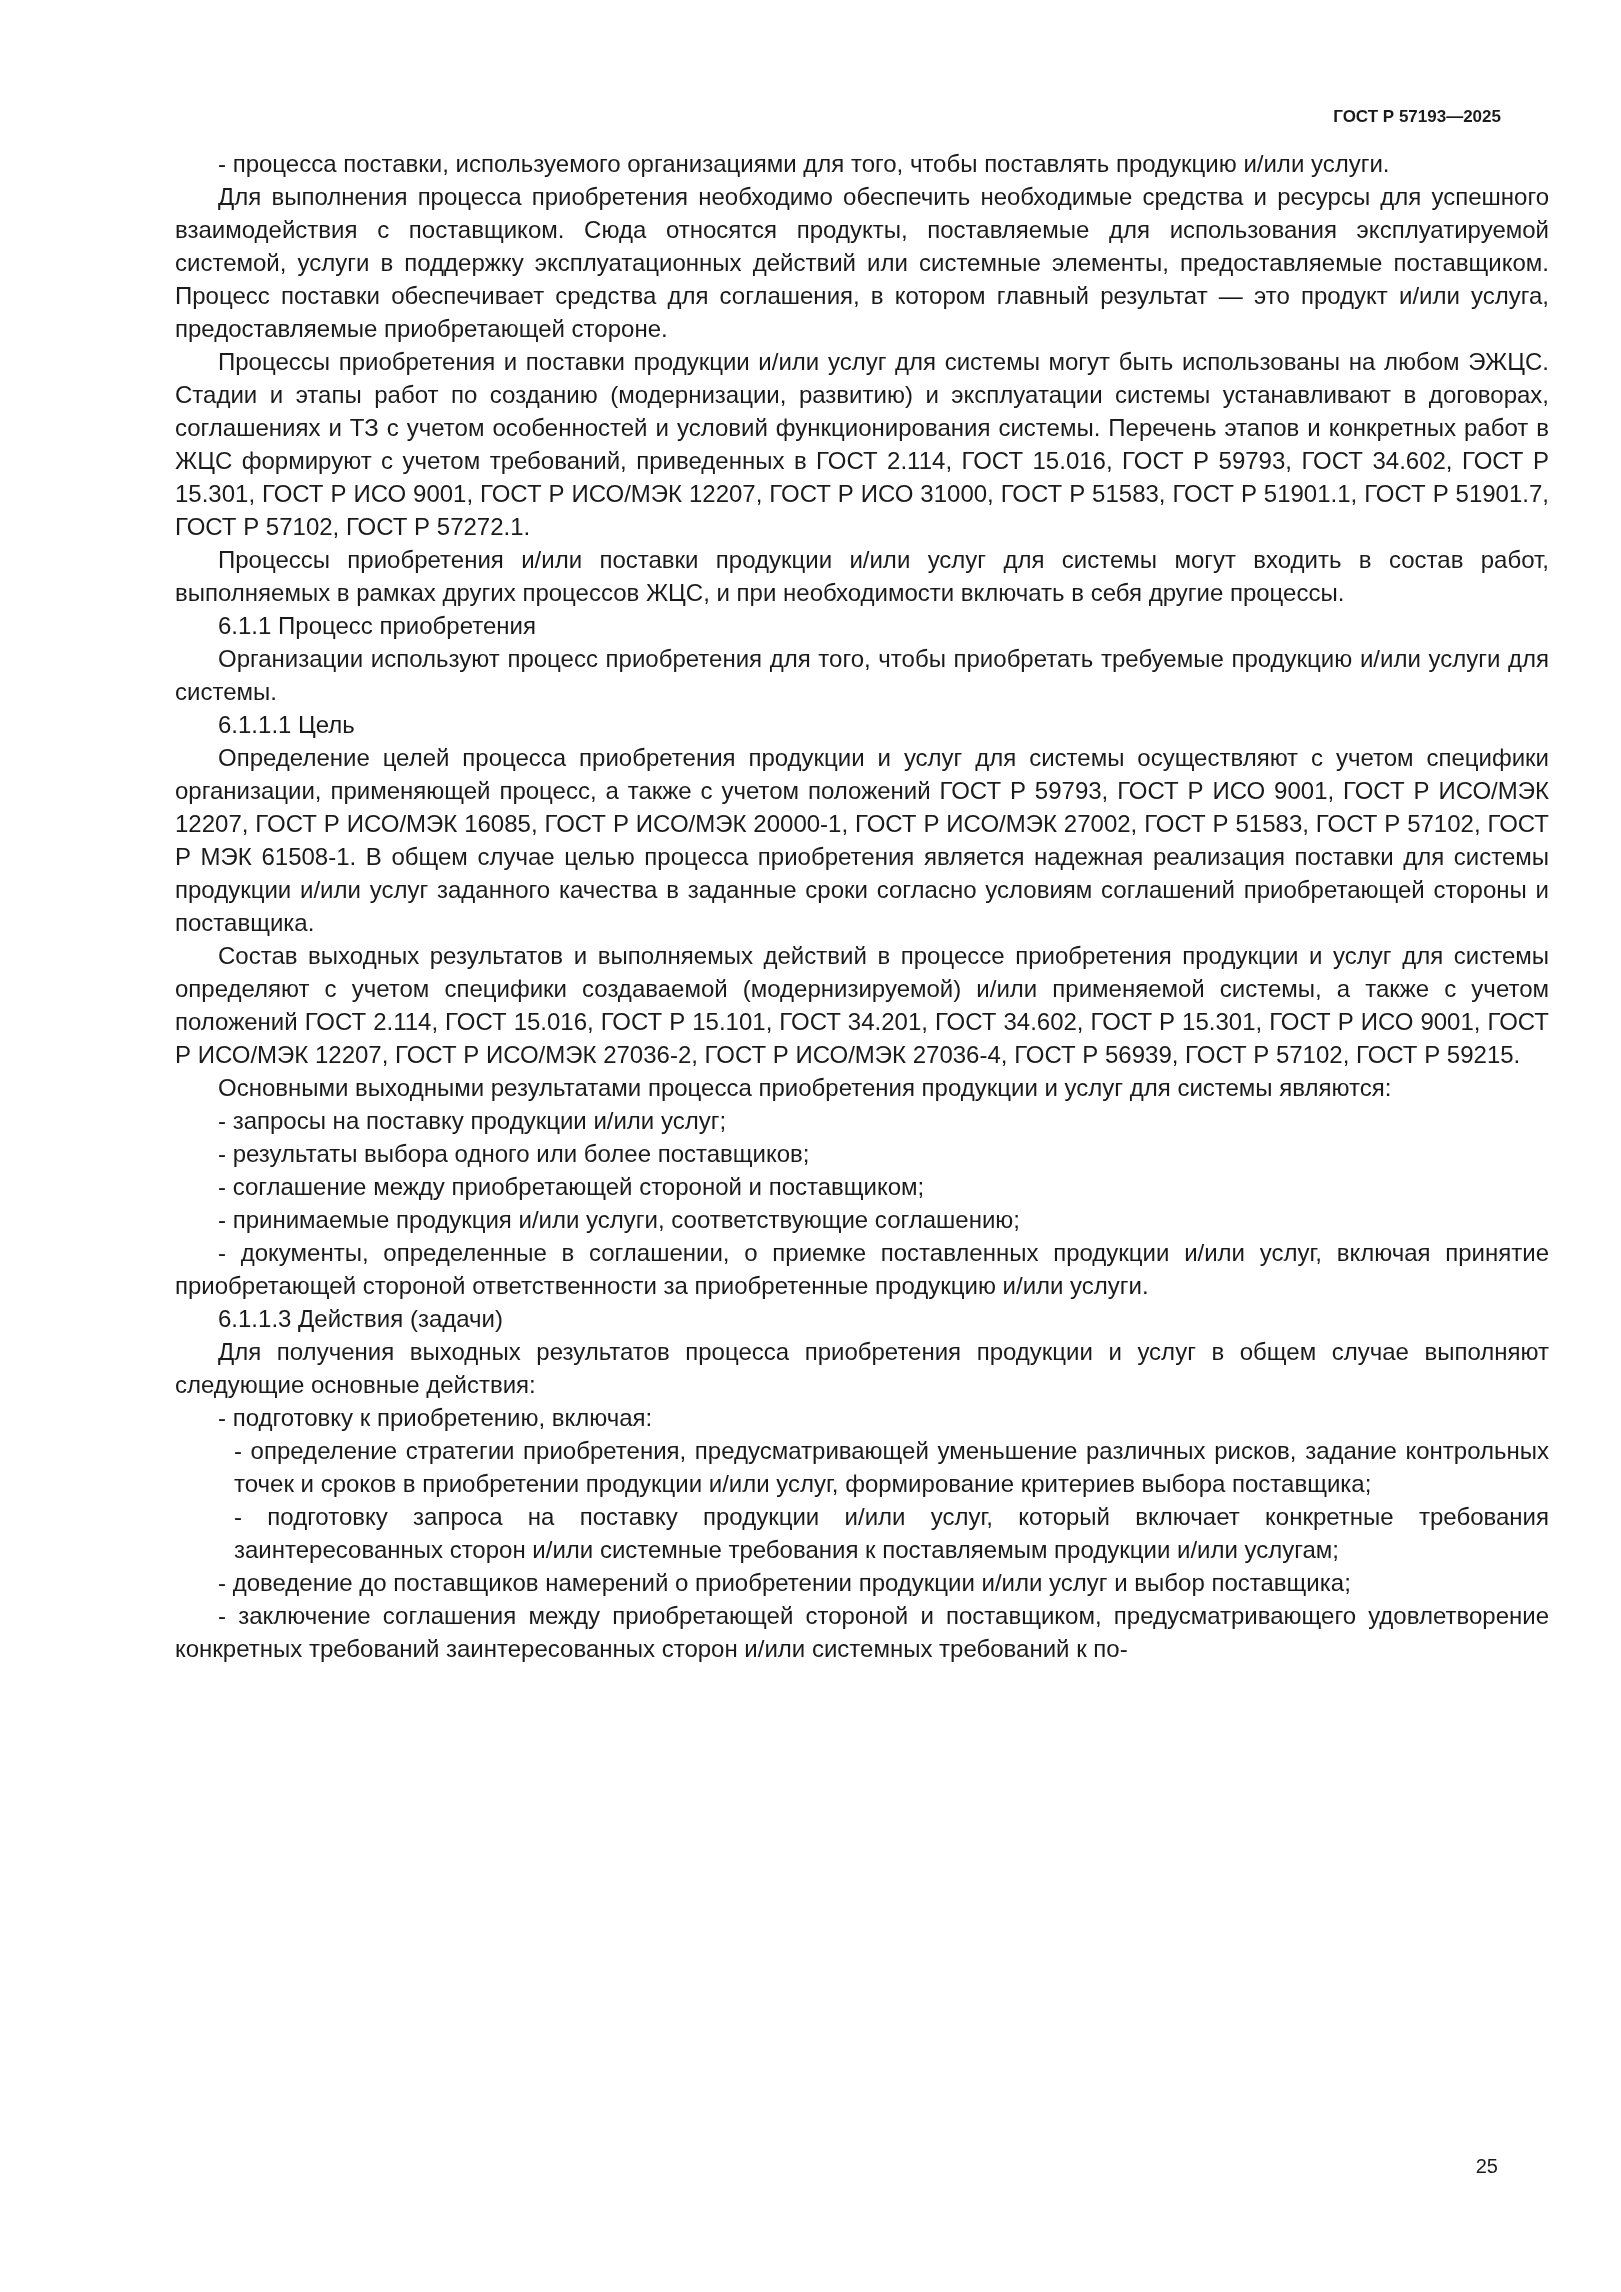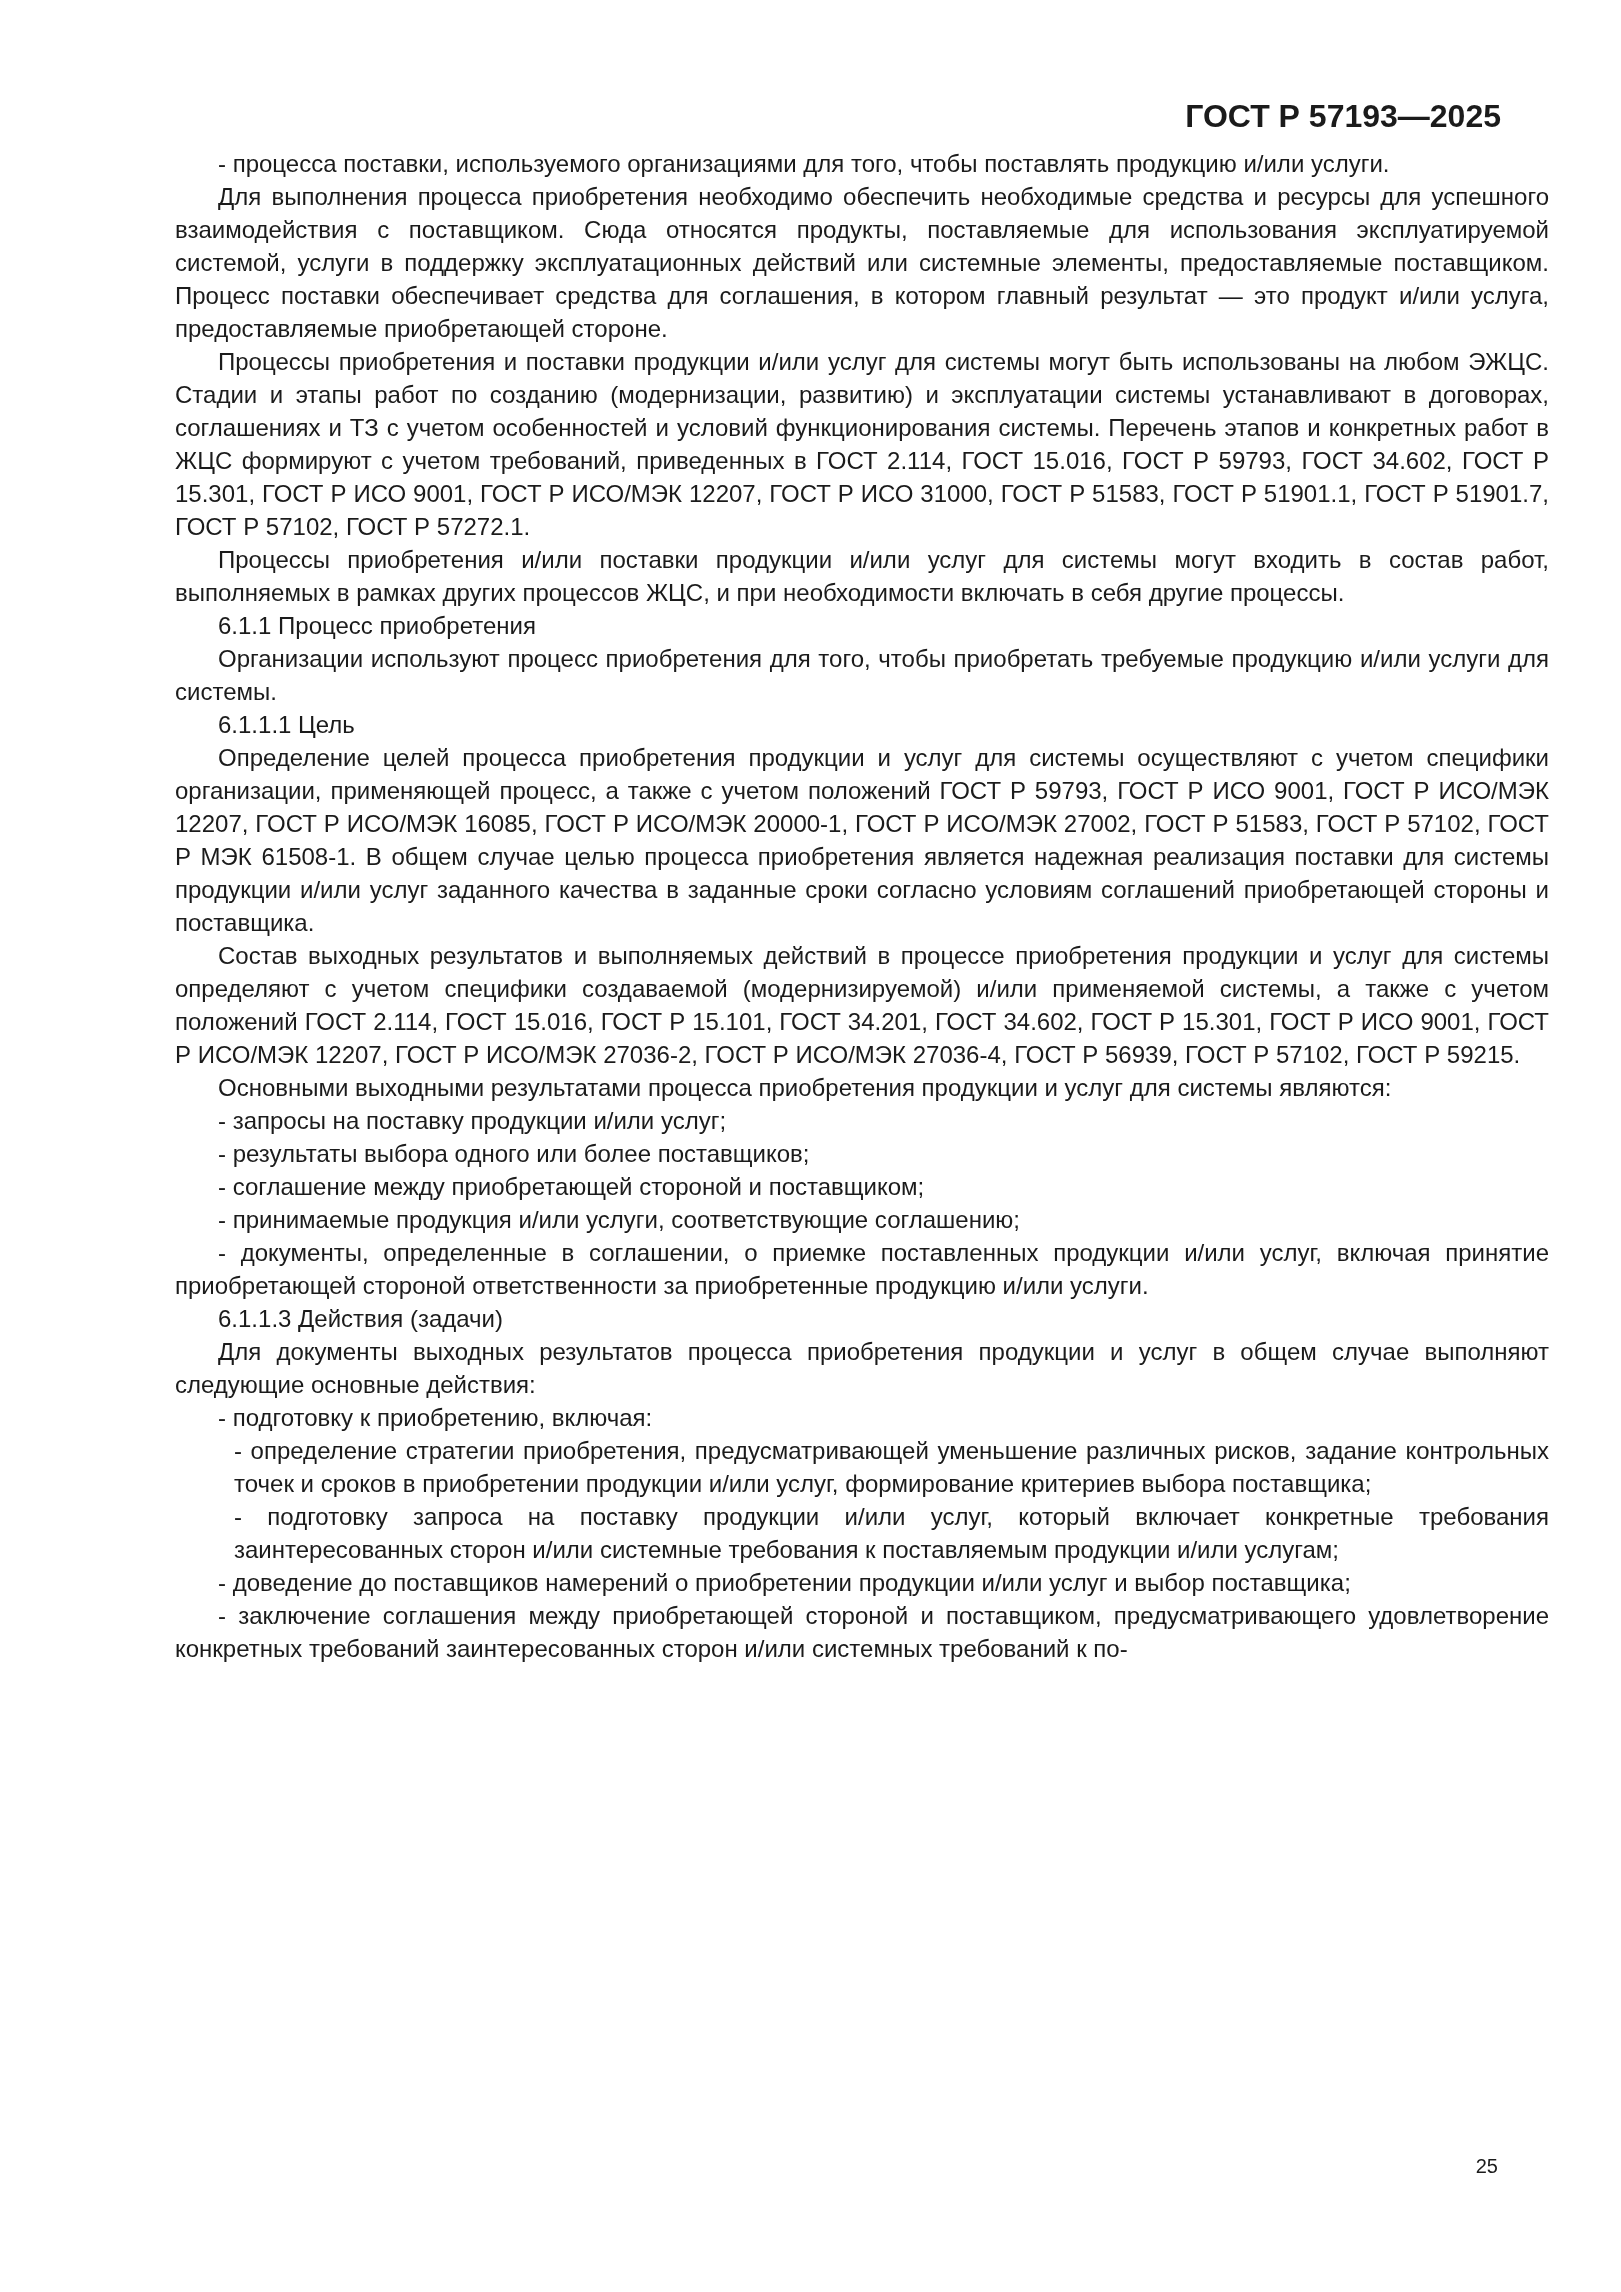--- a/index.html
+++ b/index.html
@@ -13,21 +13,21 @@
     height: 2293px;
     background: #ffffff;
     font-family: "Liberation Sans", sans-serif;
     color: #1b1b1b;
     overflow: hidden;
   }
   .page-header {
     position: absolute;
     top: 102px;
     right: 120px;
-    font-size: 32px;
+    font-size: 17px;
     line-height: 29px;
     font-weight: 700;
     text-align: right;
   }
   .doc-body {
     position: absolute;
     top: 147px;
     left: 127px;
     width: 1374px;
     font-size: 24px;
@@ -79,21 +79,21 @@
       <p class="subheading">6.1.1.1 Цель</p>
       <p class="para">Определение целей процесса приобретения продукции и услуг для системы осуществляют с учетом специфики организации, применяющей процесс, а также с учетом положений ГОСТ Р 59793, ГОСТ Р ИСО 9001, ГОСТ Р ИСО/МЭК 12207, ГОСТ Р ИСО/МЭК 16085, ГОСТ Р ИСО/МЭК 20000-1, ГОСТ Р ИСО/МЭК 27002, ГОСТ Р 51583, ГОСТ Р 57102, ГОСТ Р МЭК 61508-1. В общем случае целью процесса приобретения является надежная реализация поставки для системы продукции и/или услуг заданного качества в заданные сроки согласно условиям соглашений приобретающей стороны и поставщика.</p>
       <p class="para">Состав выходных результатов и выполняемых действий в процессе приобретения продукции и услуг для системы определяют с учетом специфики создаваемой (модернизируемой) и/или применяемой системы, а также с учетом положений ГОСТ 2.114, ГОСТ 15.016, ГОСТ Р 15.101, ГОСТ 34.201, ГОСТ 34.602, ГОСТ Р 15.301, ГОСТ Р ИСО 9001, ГОСТ Р ИСО/МЭК 12207, ГОСТ Р ИСО/МЭК 27036-2, ГОСТ Р ИСО/МЭК 27036-4, ГОСТ Р 56939, ГОСТ Р 57102, ГОСТ Р 59215.</p>
       <p class="para">Основными выходными результатами процесса приобретения продукции и услуг для системы являются:</p>
       <p class="list">- запросы на поставку продукции и/или услуг;</p>
       <p class="list">- результаты выбора одного или более поставщиков;</p>
       <p class="list">- соглашение между приобретающей стороной и поставщиком;</p>
       <p class="list">- принимаемые продукция и/или услуги, соответствующие соглашению;</p>
       <p class="list">- документы, определенные в соглашении, о приемке поставленных продукции и/или услуг, включая принятие приобретающей стороной ответственности за приобретенные продукцию и/или услуги.</p>
       <p class="subheading">6.1.1.3 Действия (задачи)</p>
-      <p class="para">Для документы выходных результатов процесса приобретения продукции и услуг в общем случае выполняют следующие основные действия:</p>
+      <p class="para">Для получения выходных результатов процесса приобретения продукции и услуг в общем случае выполняют следующие основные действия:</p>
       <p class="list">- подготовку к приобретению, включая:</p>
       <p class="sublist">- определение стратегии приобретения, предусматривающей уменьшение различных рисков, задание контрольных точек и сроков в приобретении продукции и/или услуг, формирование критериев выбора поставщика;</p>
       <p class="sublist">- подготовку запроса на поставку продукции и/или услуг, который включает конкретные требования заинтересованных сторон и/или системные требования к поставляемым продукции и/или услугам;</p>
       <p class="list">- доведение до поставщиков намерений о приобретении продукции и/или услуг и выбор поставщика;</p>
       <p class="list">- заключение соглашения между приобретающей стороной и поставщиком, предусматривающего удовлетворение конкретных требований заинтересованных сторон и/или системных требований к по-</p>
     </div>
 
   <div class="page-footer">
     <span>25</span>
   </div>

